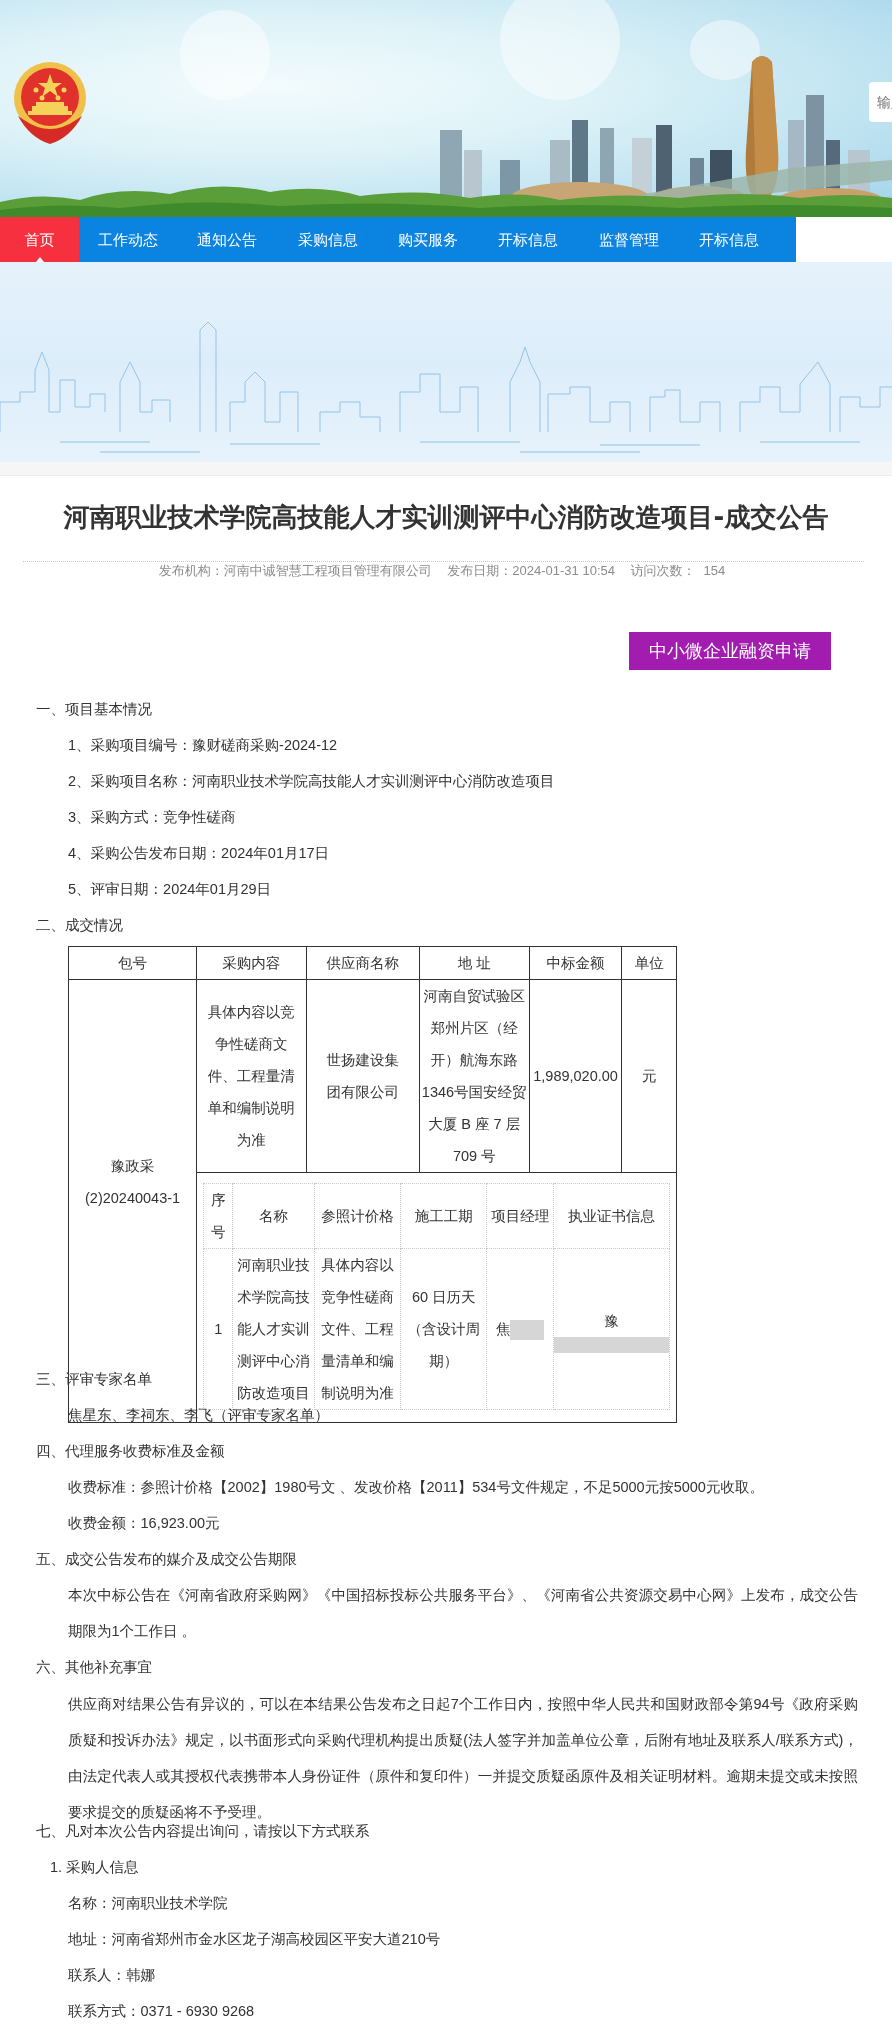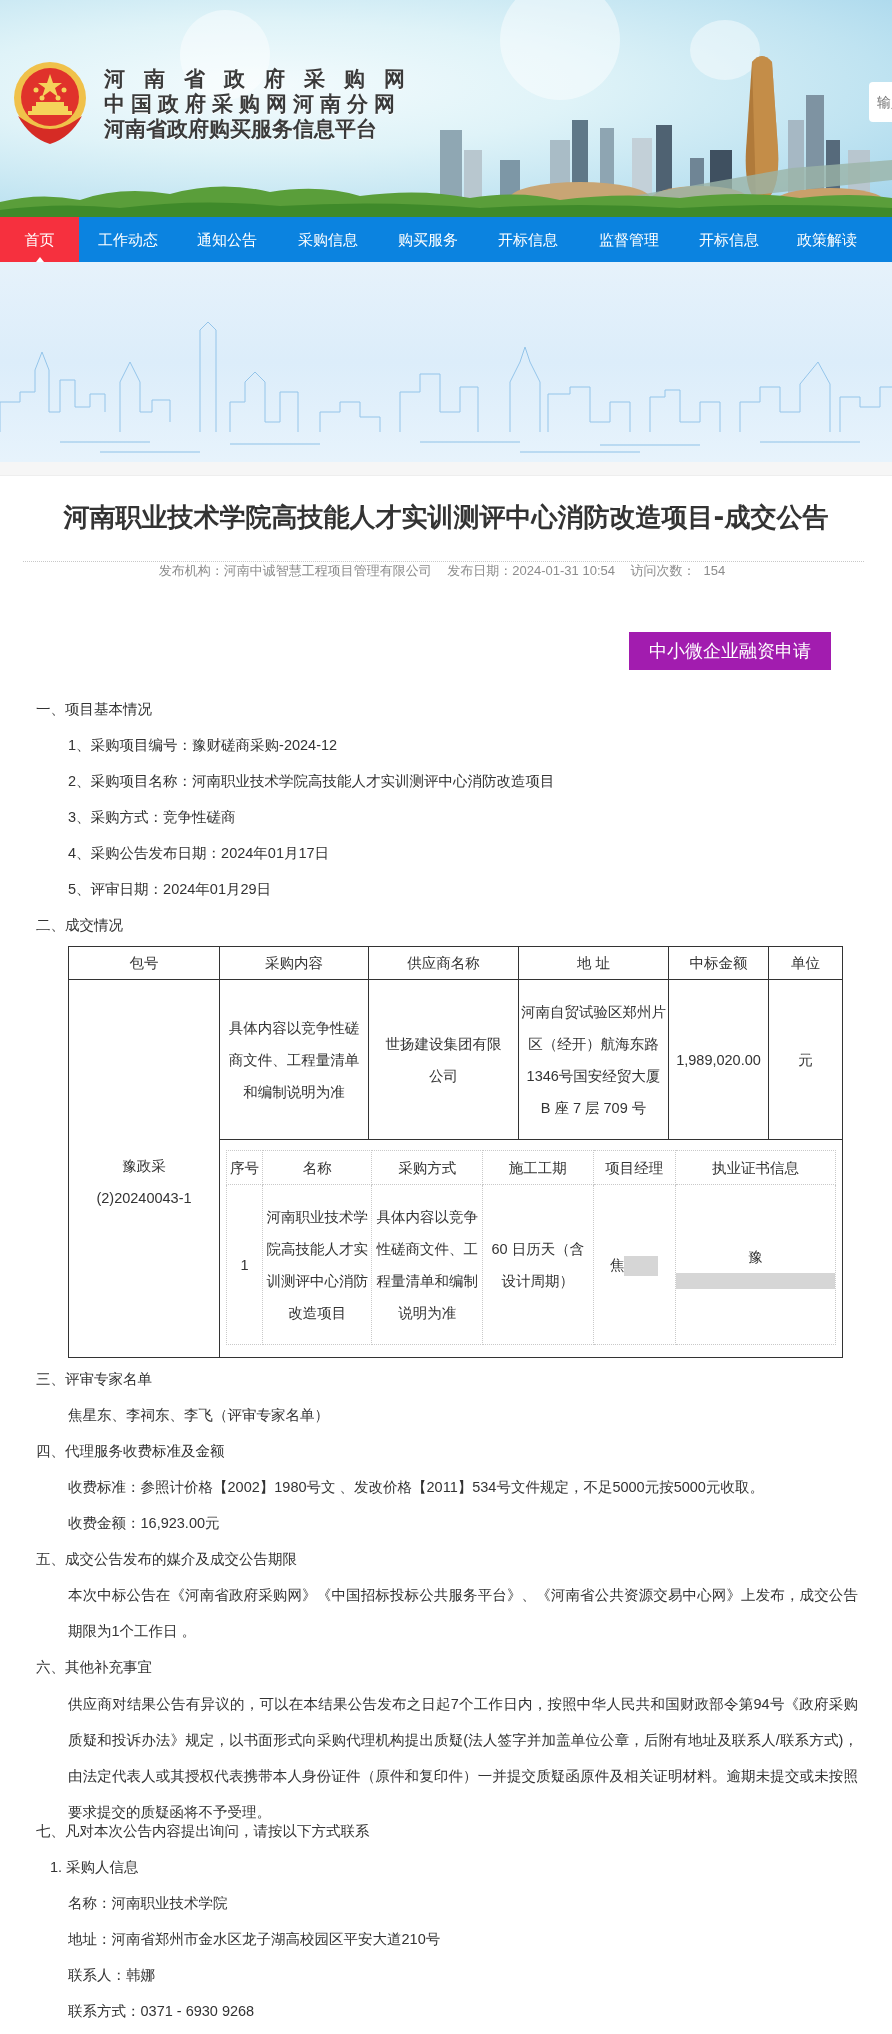--- a/index.html
+++ b/index.html
@@ -14,21 +14,21 @@
   .logo-text { position: absolute; left: 104px; top: 67px; width: 364px; }
   .logo-line { font-family: "DejaVu Sans", sans-serif; font-weight: bold; color: #3a3a3a; font-size: 21px; line-height: 25px; white-space: nowrap; letter-spacing: 0; text-shadow: 0 1px 0 #fff; }
   .logo-line.l1 { letter-spacing: 19px; }
   .logo-line.l2 { letter-spacing: 6px; }
   .logo-line.l3 { letter-spacing: 0px; }
   .city { position: absolute; left: 400px; top: 50px; width: 492px; height: 167px; }
   .trees { position: absolute; left: 0; bottom: 0; width: 892px; height: 55px; }
   .search-box { position: absolute; left: 869px; top: 82px; width: 60px; height: 40px; background: #ffffff; border-radius: 4px; padding: 10px 8px; font-size: 14px; color: #666; white-space: nowrap; overflow: hidden; border: none; outline: none; }
 
   
-  .nav { position: absolute; left: 0; top: 217px; width: 892px; height: 45px; background: #0b83e0; }
+  .nav { position: absolute; left: 0; top: 217px; width: 796px; height: 45px; background: #0b83e0; }
   .nav-item { position: absolute; top: 0; height: 45px; line-height: 45px; color: #fff; font-size: 15px; text-align: center; cursor: pointer; white-space: nowrap; }
   .nav-item.active { background: #f6303e; }
   .nav-item.active::after { content: ""; position: absolute; left: 50%; bottom: 0; margin-left: -4px; border-left: 4px solid transparent; border-right: 4px solid transparent; border-bottom: 5px solid #fff; }
 
   
   .subbanner { position: absolute; left: 0; top: 262px; width: 892px; height: 200px; overflow: hidden;
     background: linear-gradient(180deg, #e6f2fb 0%, #dcedfa 50%, #e7f3fc 100%); }
   .subbanner svg { position: absolute; left: 0; top: 0; }
   .content-top-line { position: absolute; left: 0; top: 462px; width: 892px; height: 14px; background: #f6f6f6; border-bottom: 1px solid #eee; }
 
@@ -38,21 +38,21 @@
   .meta { position: absolute; left: 0; top: 562px; width: 892px; text-align: center; font-size: 13px; color: #8c8c8c; white-space: nowrap; }
   .meta span { margin: 0 6px; }
   .finance-btn { position: absolute; left: 629px; top: 632px; width: 202px; height: 38px; background: #a21caf; color: #fff; font-size: 18px; line-height: 38px; text-align: center; cursor: pointer; border: none; white-space: nowrap; }
 
   .line { position: absolute; font-size: 14.5px; color: #333; white-space: nowrap; }
   .sec { left: 36px; }
   .sub { left: 68px; }
   .para { position: absolute; left: 68px; width: 790px; font-size: 14.5px; color: #333; line-height: 36px; white-space: normal; text-align: justify; }
 
   
-  table.main { position: absolute; left: 68px; top: 946px; width: 775px; border-collapse: collapse; font-size: 14.5px; color: #333; }
+  table.main { position: absolute; left: 68px; top: 946px; width: 609px; border-collapse: collapse; font-size: 14.5px; color: #333; }
   table.main td, table.main th { border: 1px solid #333; text-align: center; font-weight: normal; vertical-align: middle; }
   table.main th { height: 33px; }
   .cell-lh { line-height: 32px; padding: 2px 2px; }
   table.inner { width: 100%; border-collapse: collapse; font-size: 14.5px; }
   table.inner td, table.inner th { border: 1px dotted #c9c9c9; text-align: center; font-weight: normal; vertical-align: middle; line-height: 32px; }
   .redact { display: inline-block; background: #d6d6d6; vertical-align: middle; }
 </style>
 </head>
 <body>
 
@@ -95,25 +95,20 @@
     <circle cx="26" cy="30" r="2.5" fill="#f5d35a"></circle>
     <circle cx="54" cy="30" r="2.5" fill="#f5d35a"></circle>
     <circle cx="32" cy="38" r="2.5" fill="#f5d35a"></circle>
     <circle cx="48" cy="38" r="2.5" fill="#f5d35a"></circle>
     <rect x="22" y="46" width="36" height="5" fill="#f5d35a"></rect>
     <rect x="26" y="42" width="28" height="4" fill="#f5d35a"></rect>
     <rect x="18" y="51" width="44" height="4" fill="#f5d35a"></rect>
     <path d="M8 56 Q20 78 40 84 Q60 78 72 56 L66 60 Q40 78 14 60 Z" fill="#d62b25"></path>
   </svg>
 
-  <div class="logo-text">
-    <div class="logo-line l1">河南省政府采购网</div>
-    <div class="logo-line l2">中国政府采购网河南分网</div>
-    <div class="logo-line l3">河南省政府购买服务信息平台</div>
-  </div>
 
   <input class="search-box" placeholder="输入关键字" style="">
 </div>
 
 <div class="nav">
   <div class="nav-item active" style="left:0;width:79px;">首页</div>
   <div class="nav-item" style="left:89px;width:78px;">工作动态</div>
   <div class="nav-item" style="left:188px;width:78px;">通知公告</div>
   <div class="nav-item" style="left:289px;width:78px;">采购信息</div>
   <div class="nav-item" style="left:389px;width:78px;">购买服务</div>
@@ -206,21 +201,21 @@
               <col style="width:104px">
               <col style="width:105px">
               <col style="width:105px">
               <col style="width:78px">
               <col style="width:152px">
         </colgroup>
         <tbody>
               <tr style="height:34px;">
           <th>序号</th>
           <th>名称</th>
-          <th>采购方式</th>
+          <th>参照计价格</th>
           <th>施工工期</th>
           <th>项目经理</th>
           <th>执业证书信息</th>
         </tr>
         <tr style="height:160px;">
           <td>1</td>
           <td style="padding:0 2px;">河南职业技术学院高技能人才实训测评中心消防改造项目</td>
           <td style="padding:0 2px;">具体内容以竞争性磋商文件、工程量清单和编制说明为准</td>
           <td style="padding:0 2px;">60 日历天（含设计周期）</td>
           <td>

